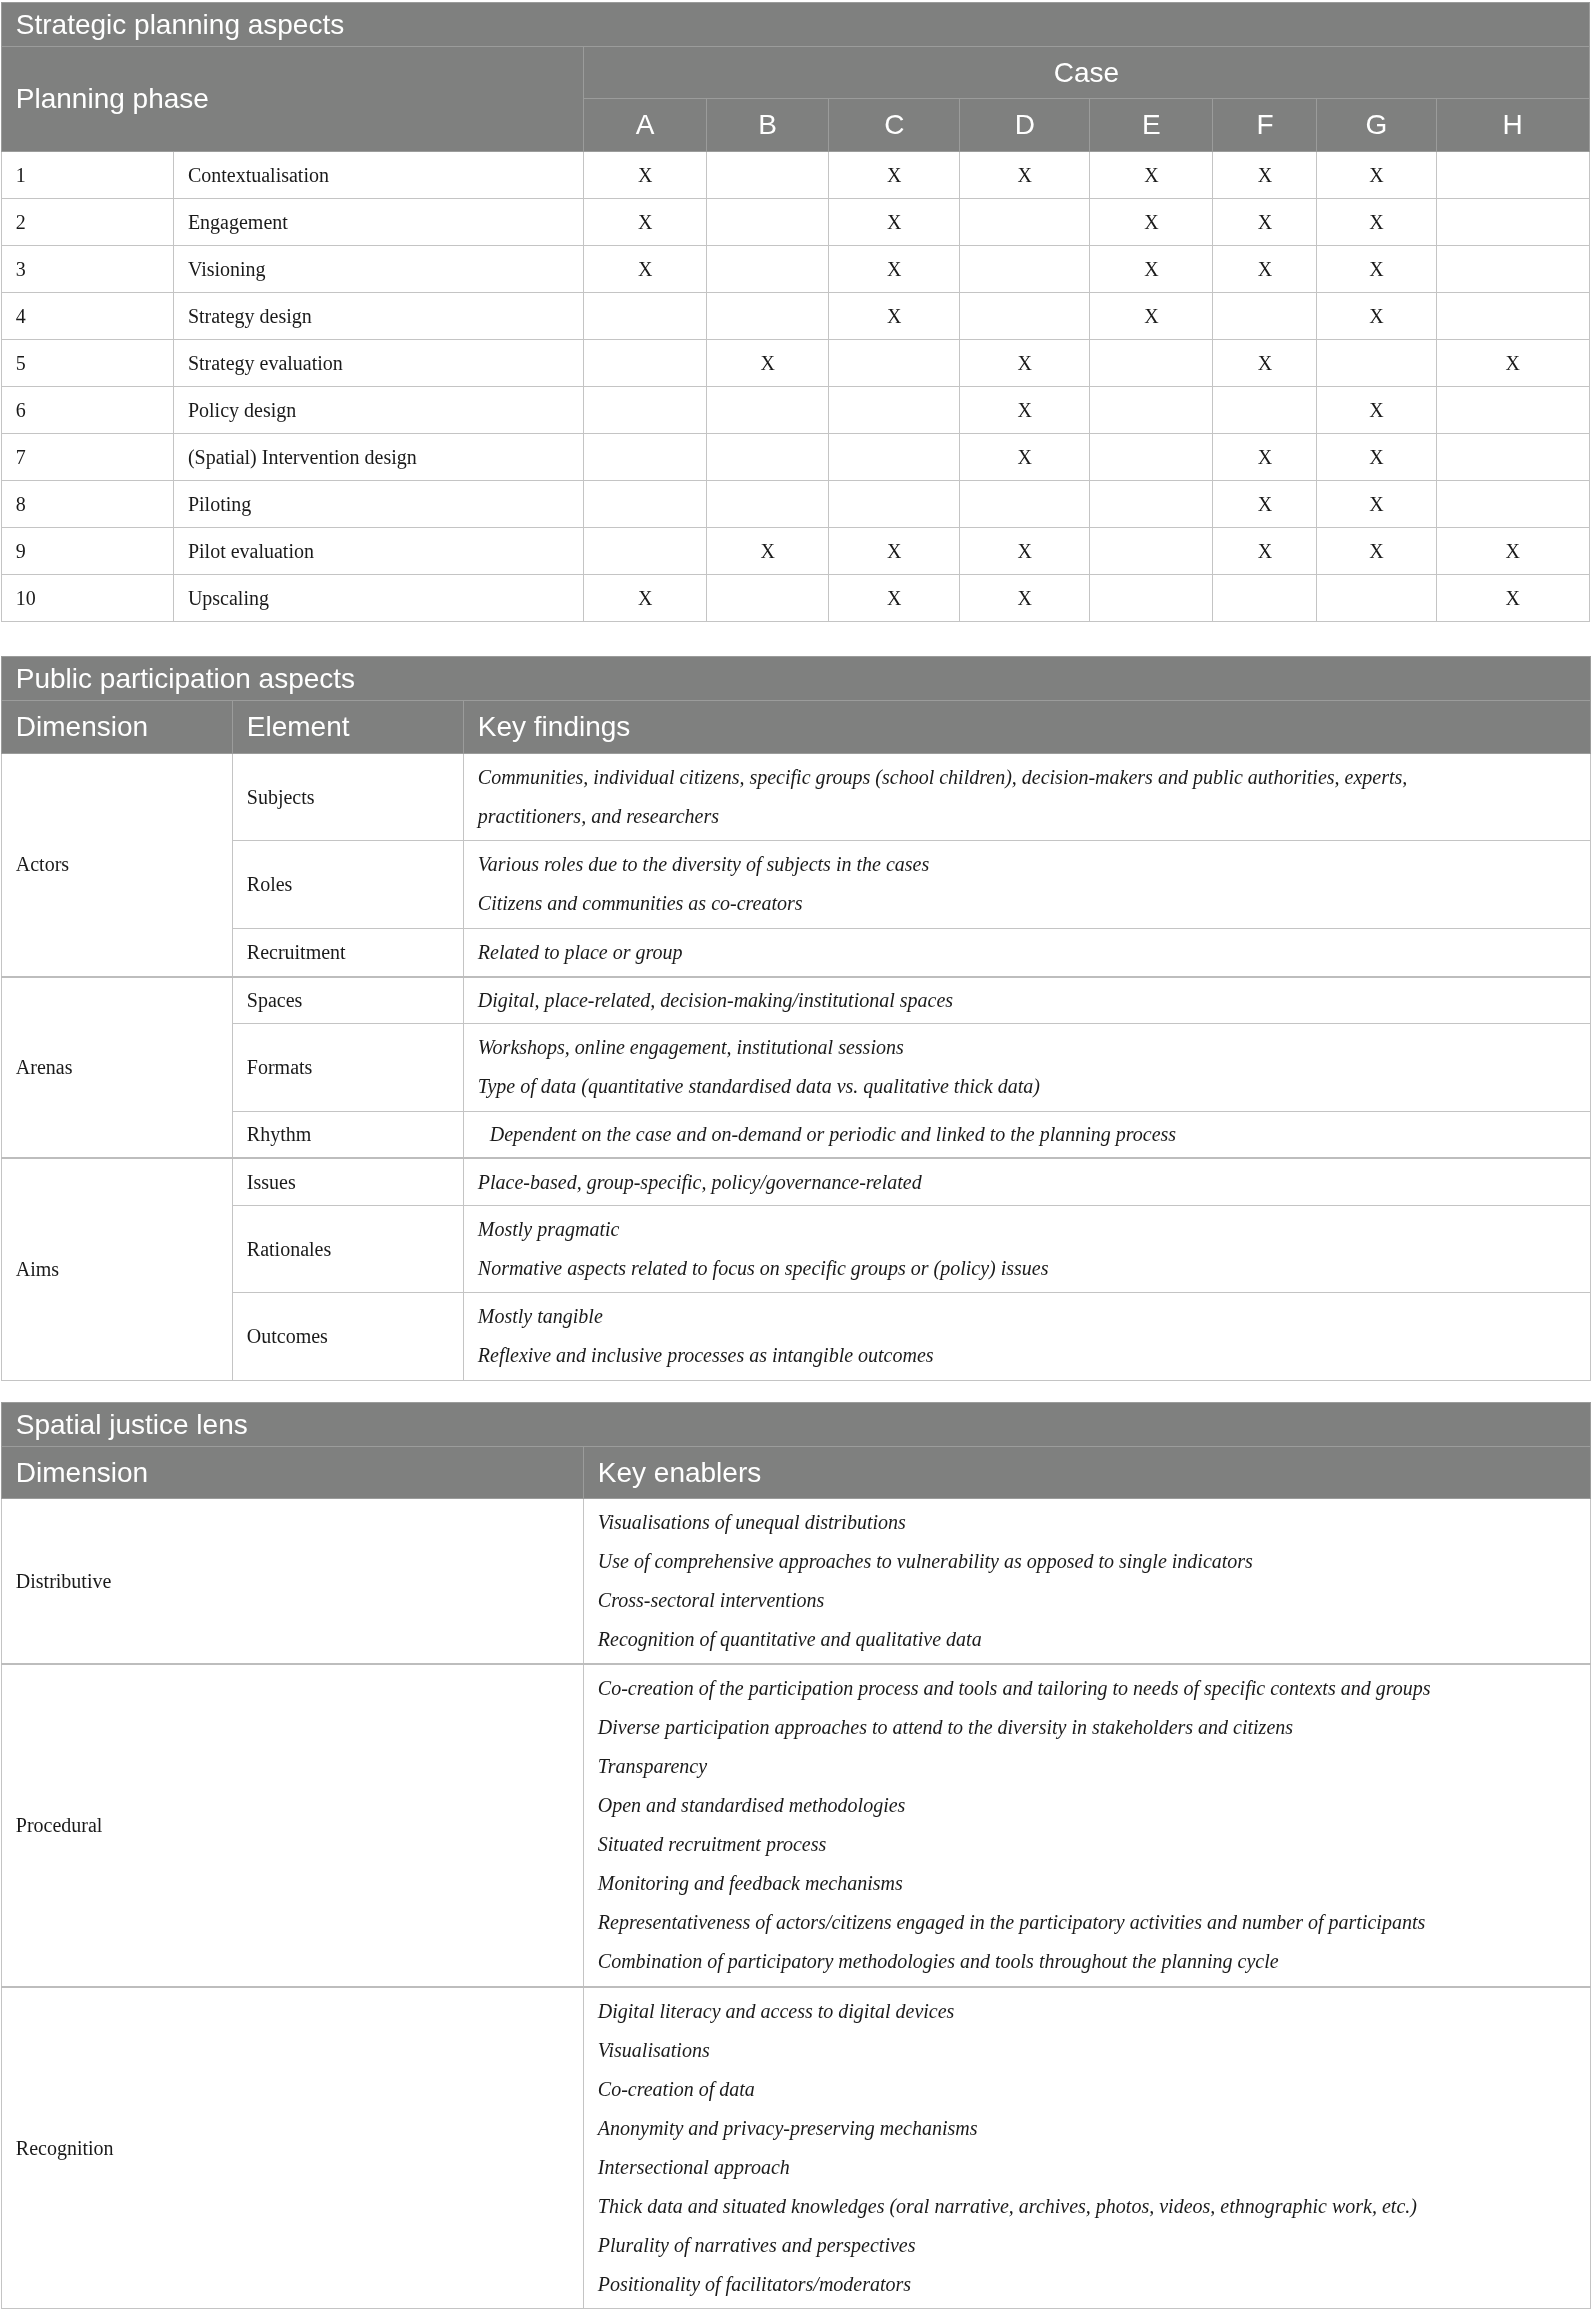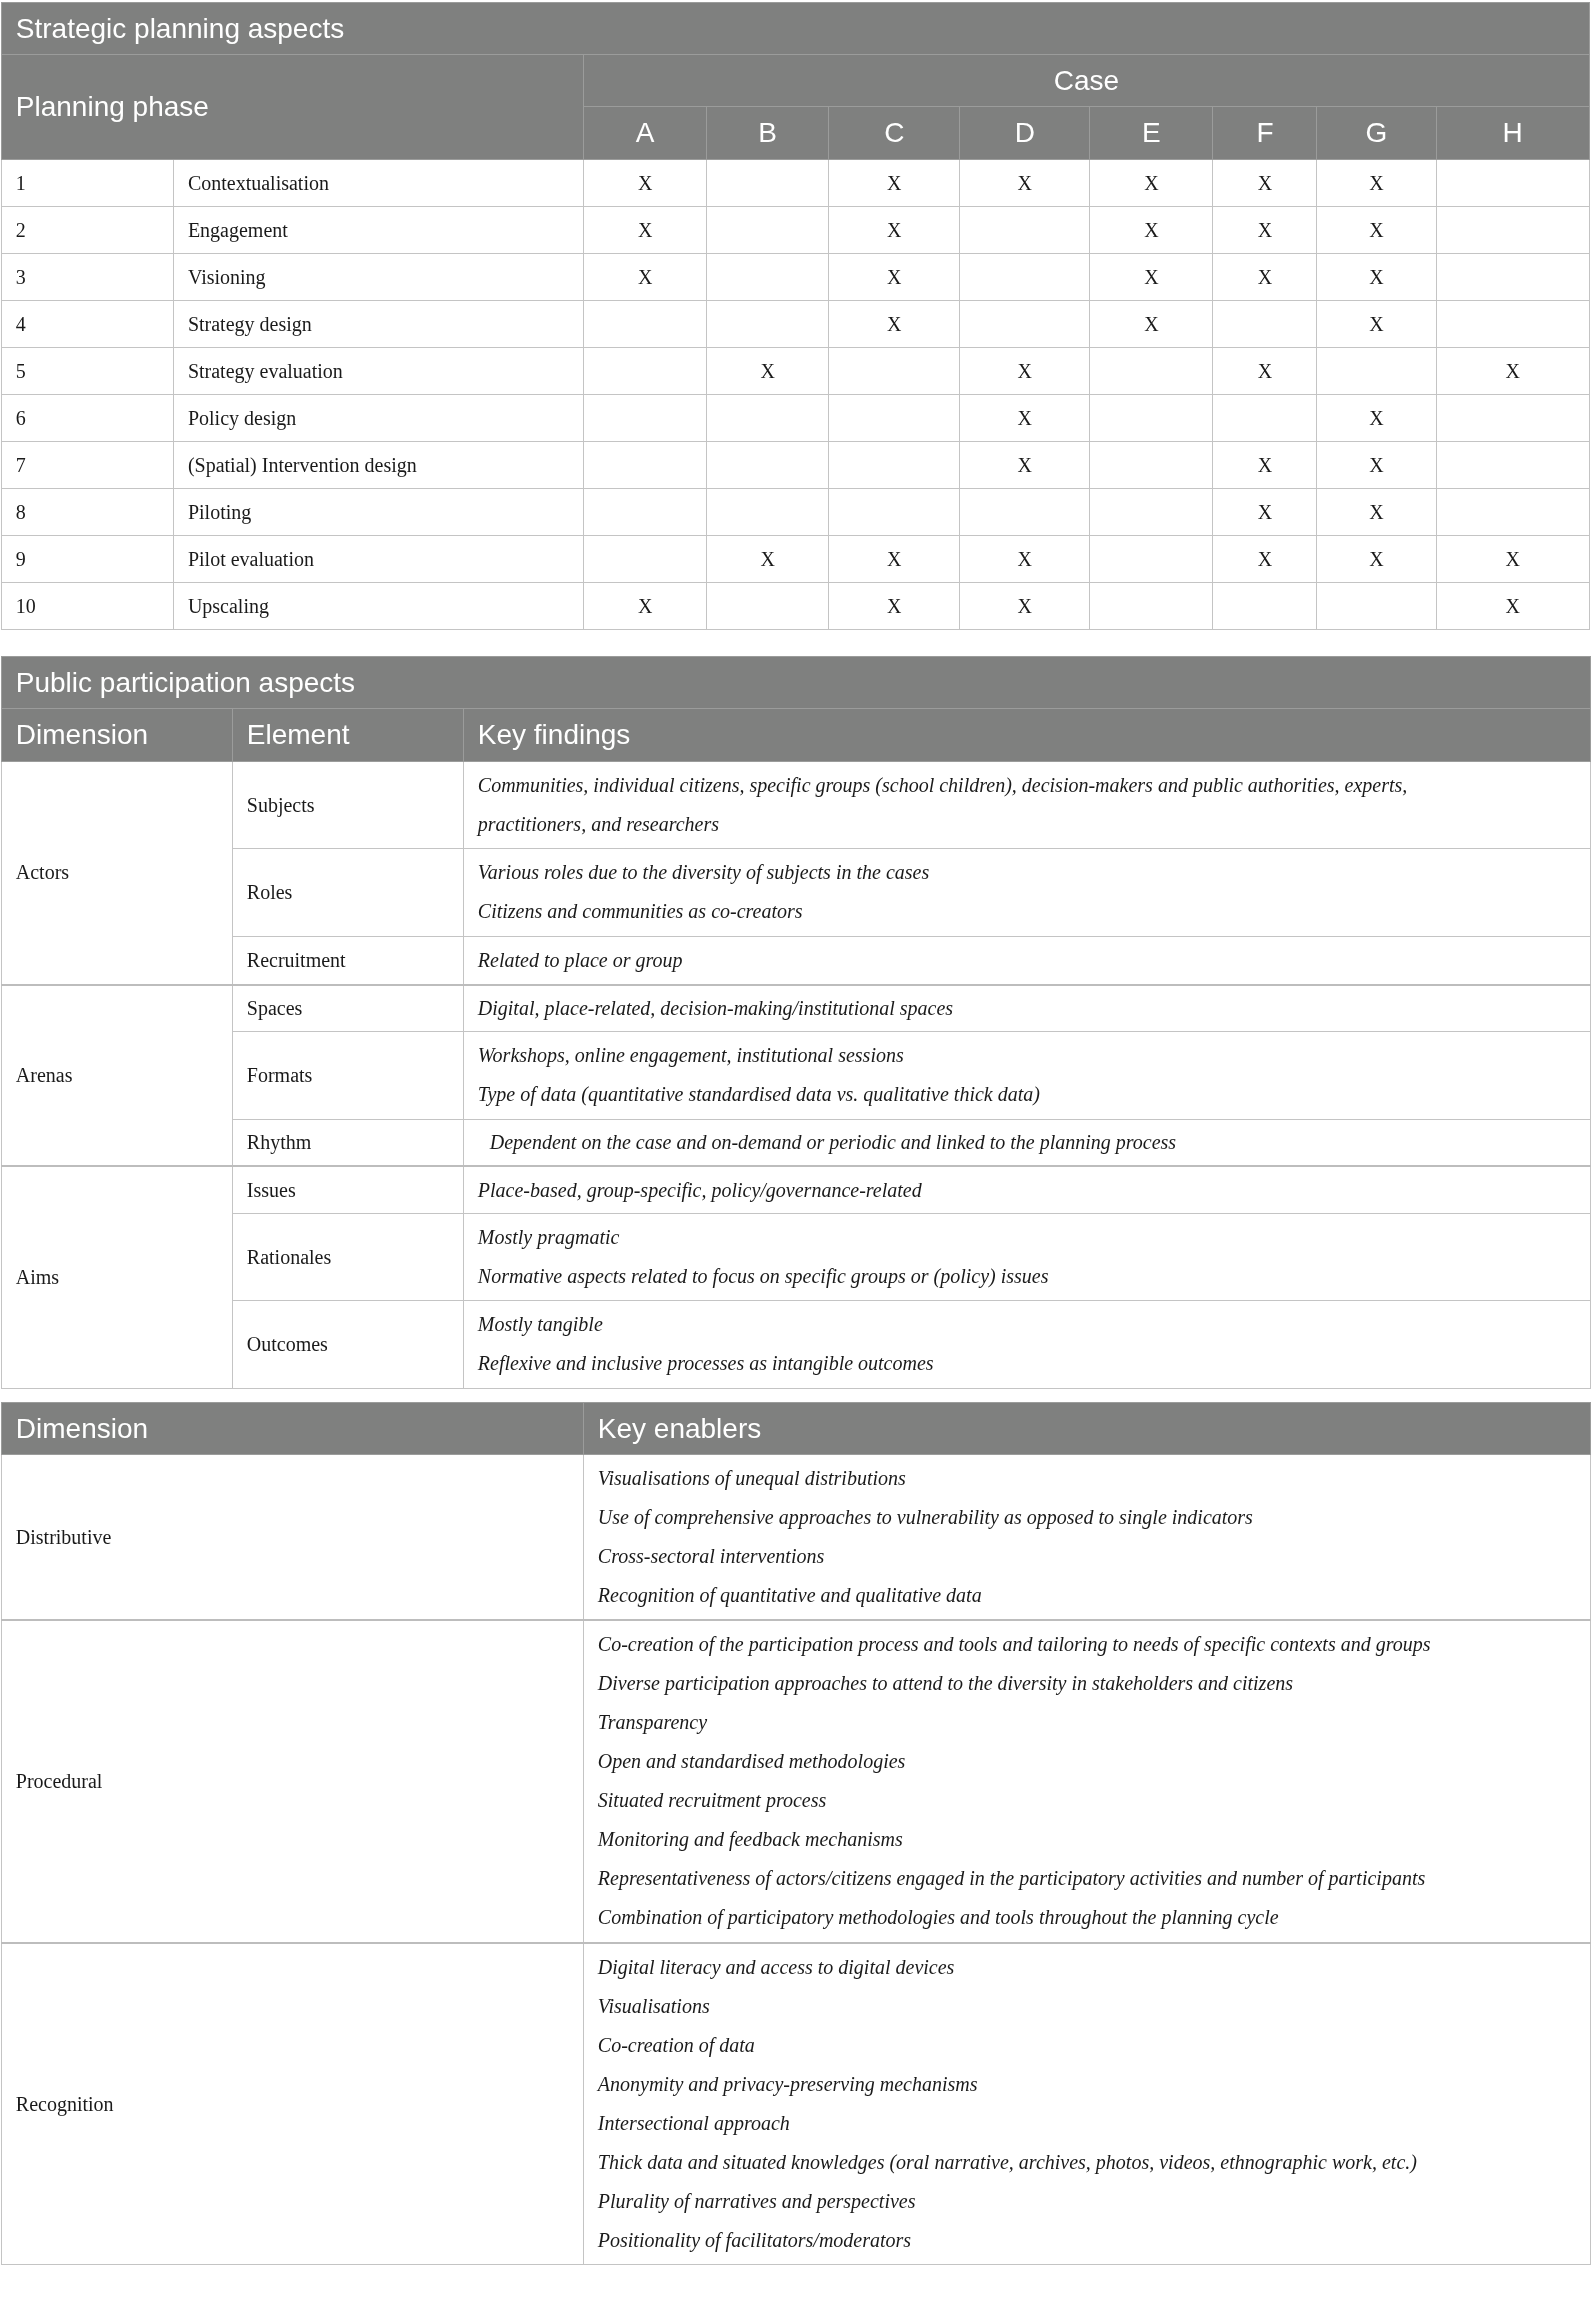--- a/index.html
+++ b/index.html
@@ -14,21 +14,21 @@
   }
   .tbl td, .tbl th {
     border: 1.5px solid #c4c4c4; padding: 0 14px; vertical-align: middle;
     font-weight: normal;
   }
   .tbl th {
     background: #7f807f; color: #ffffff; text-align: left;
     font-family: "Liberation Sans", sans-serif; font-size: 28px;
     border-color: #9b9c9b;
   }
-  .tbl th.title { height: 52px; font-size: 28px; }
+  .tbl th.title { height: 44px; font-size: 28px; }
   .tbl th.center { text-align: center; }
   .tbl td { font-size: 20px; line-height: 39px; }
   .tbl td.center { text-align: center; }
   .tbl tr.body-row td { height: 47px; }
   .tbl tr.group-start td { border-top: 2.3px solid #bdbdbd; }
   .line { display: block; line-height: 39px; font-style: italic; }
   #t1 { top: 2.3px; }
   #t2 { top: 656px; }
   #t3 { top: 1402px; }
 </style>
@@ -272,20 +272,23 @@
       </tr>
     </tbody>
 </table>
 
 <table class="tbl" id="t3">
   <colgroup>
     <col style="width:582px">
       <col style="width:1007px">
   </colgroup>
   <thead>
+    <tr>
+      <th class="title" colspan="2">Spatial justice lens</th>
+    </tr>
     <tr style="height:52px">
       <th>Dimension</th>
       <th>Key enablers</th>
     </tr>
   </thead>
   <tbody id="t3-body">
       <tr class="body-row">
         <td>Distributive</td>
         <td style="padding: 3.9px 14px 4.6px;">
           <span class="line">Visualisations of unequal distributions</span>

